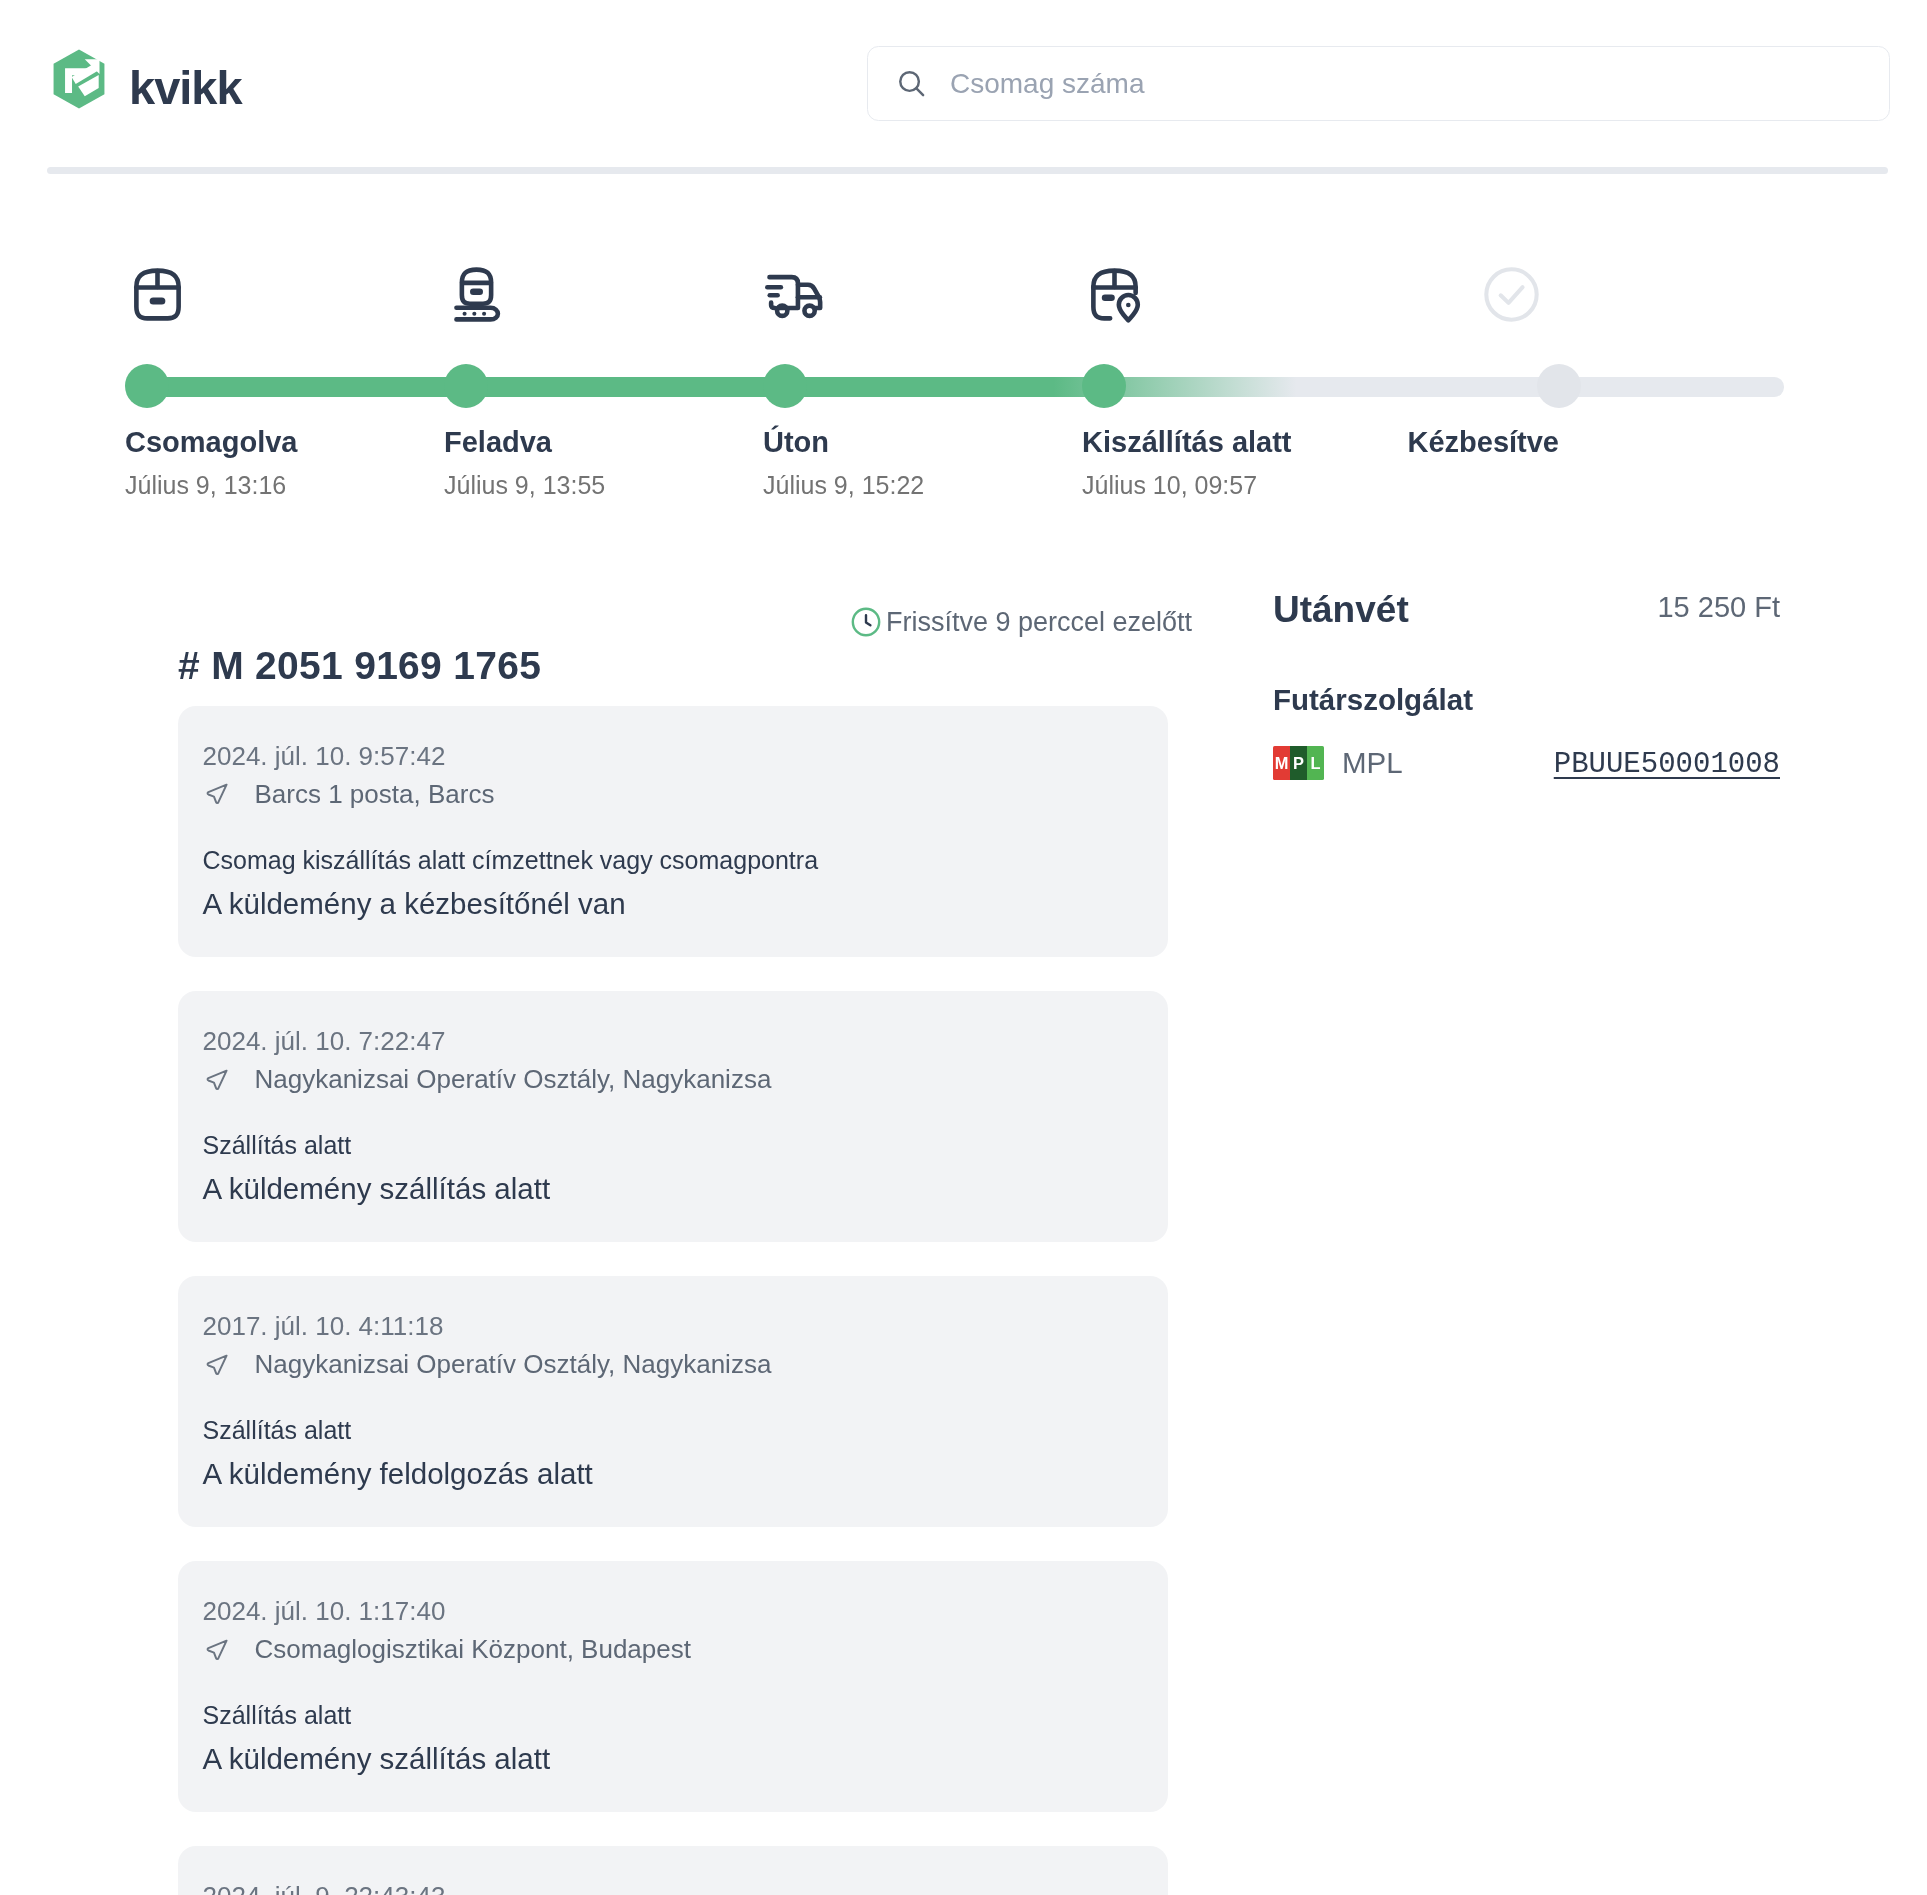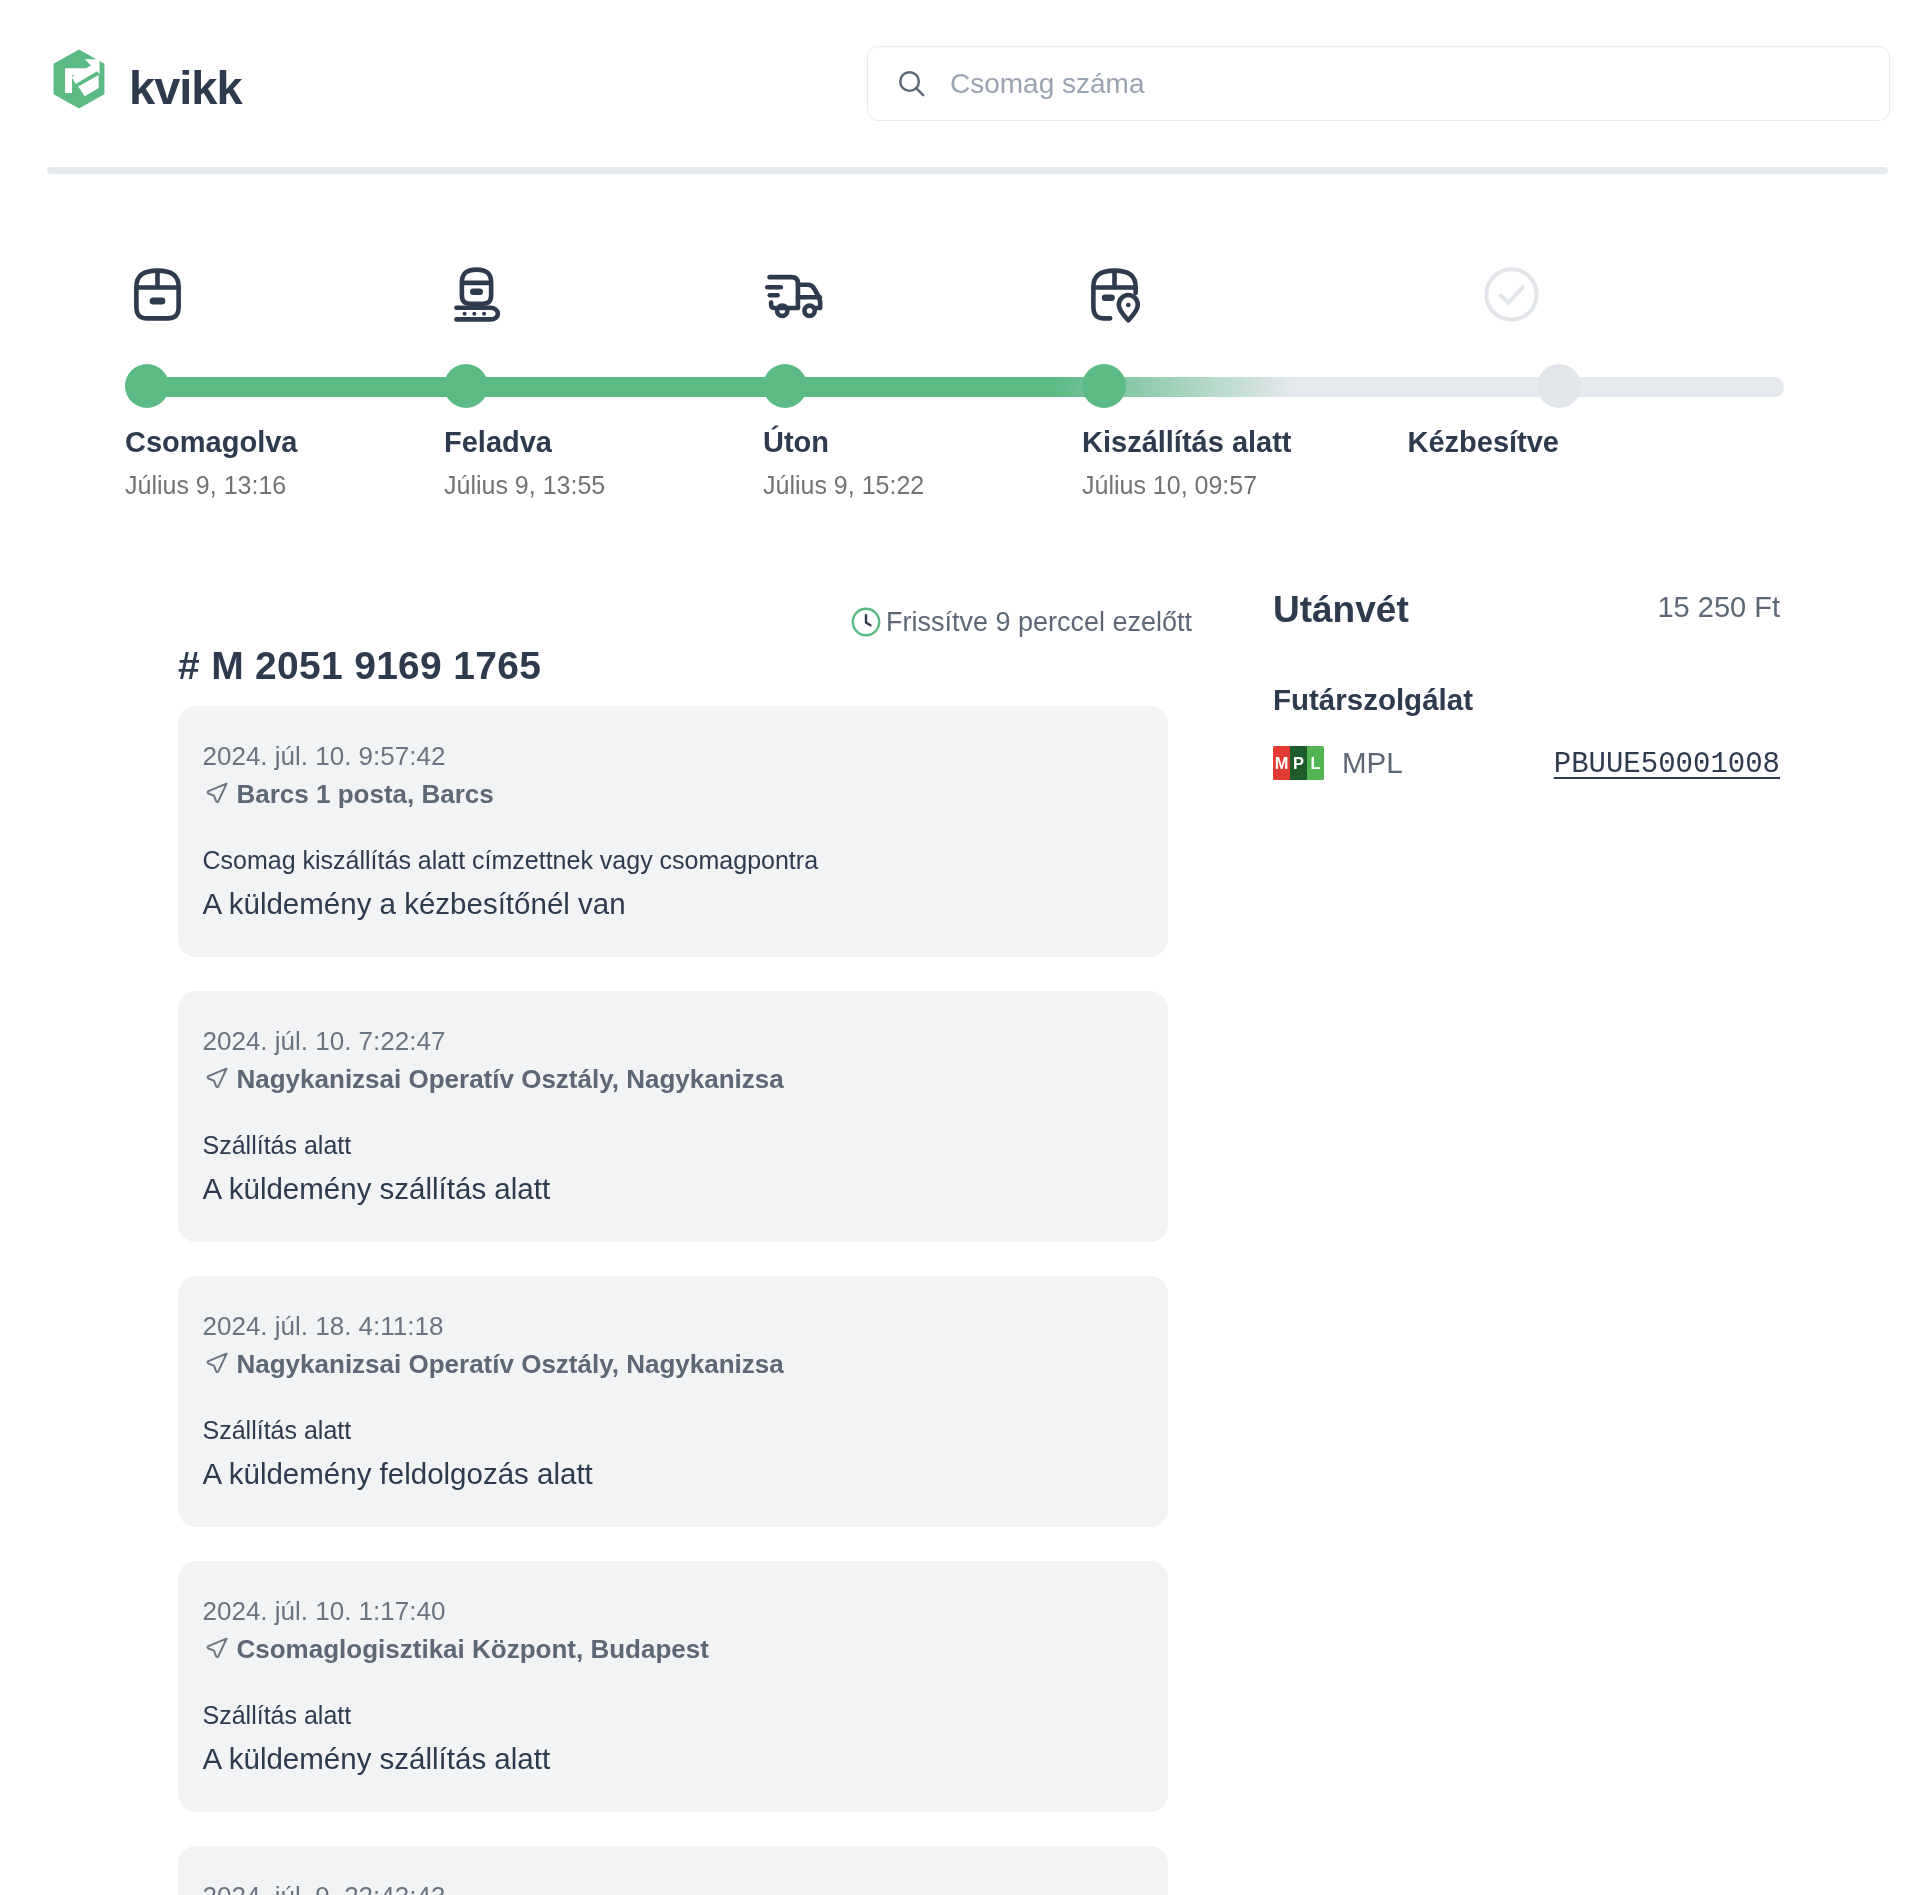--- a/index.html
+++ b/index.html
@@ -100,21 +100,21 @@
   .refresh-text { font-size: 27px; color: #5d6775; white-space: nowrap; }
 
   .events { margin-top: 38px; }
   .event-card {
     background: #f2f3f5; border-radius: 18px;
     padding: 33px 0 33px 24.5px; margin-bottom: 34px;
     width: 990px;
   }
   .event-ts { font-size: 26px; color: #6b7481; line-height: 1.35; }
   .event-loc-row {
-    display: flex; gap: 6px; margin-top: 4.9px; font-weight: bold;
+    display: flex; align-items: center; gap: 24px; margin-top: 4.9px;
   }
   .pin-icon { width: 28px; height: 28px; display: block; flex: 0 0 auto; }
   .event-loc { font-size: 26px; color: #5d6775; }
   .event-title { font-size: 25px; color: #2e3a4e; margin-top: 34px; line-height: 1.35; }
   .event-desc { font-size: 29.5px; color: #2e3a4e; margin-top: 6.5px; line-height: 1.35; }
 
   .right-col { position: absolute; left: 1273px; top: 0; width: 507px; }
   .kv-row { position: relative; height: 64px; }
   .kv-label { position: absolute; left: 0; top: 0; font-size: 37px; font-weight: bold; color: #2e3a4e; }
   .kv-value { position: absolute; right: 0; top: 1.6px; font-size: 29px; color: #5d6775; }
@@ -292,21 +292,21 @@
                 <svg class="pin-icon" viewBox="0 0 24 24" fill="none" stroke="#6b7481" stroke-width="1.7" stroke-linecap="round" stroke-linejoin="round">
                   <path d="M20.2 4.0 L4.6 10.4 C3.7 10.8 3.7 12.0 4.6 12.4 L9.4 14.2 L11.2 19.0 C11.6 20.0 12.9 20.0 13.2 19.0 Z"></path>
                 </svg>
               </span>
               <span class="event-loc">Nagykanizsai Operatív Osztály, Nagykanizsa</span>
             </div>
             <div class="event-title">Szállítás alatt</div>
             <div class="event-desc">A küldemény szállítás alatt</div>
           </div>
           <div class="event-card">
-            <div class="event-ts">2024. júl. 18. 4:11:18</div>
+            <div class="event-ts">2017. júl. 10. 4:11:18</div>
             <div class="event-loc-row">
               <span>
                 <svg class="pin-icon" viewBox="0 0 24 24" fill="none" stroke="#6b7481" stroke-width="1.7" stroke-linecap="round" stroke-linejoin="round">
                   <path d="M20.2 4.0 L4.6 10.4 C3.7 10.8 3.7 12.0 4.6 12.4 L9.4 14.2 L11.2 19.0 C11.6 20.0 12.9 20.0 13.2 19.0 Z"></path>
                 </svg>
               </span>
               <span class="event-loc">Nagykanizsai Operatív Osztály, Nagykanizsa</span>
             </div>
             <div class="event-title">Szállítás alatt</div>
             <div class="event-desc">A küldemény feldolgozás alatt</div>

